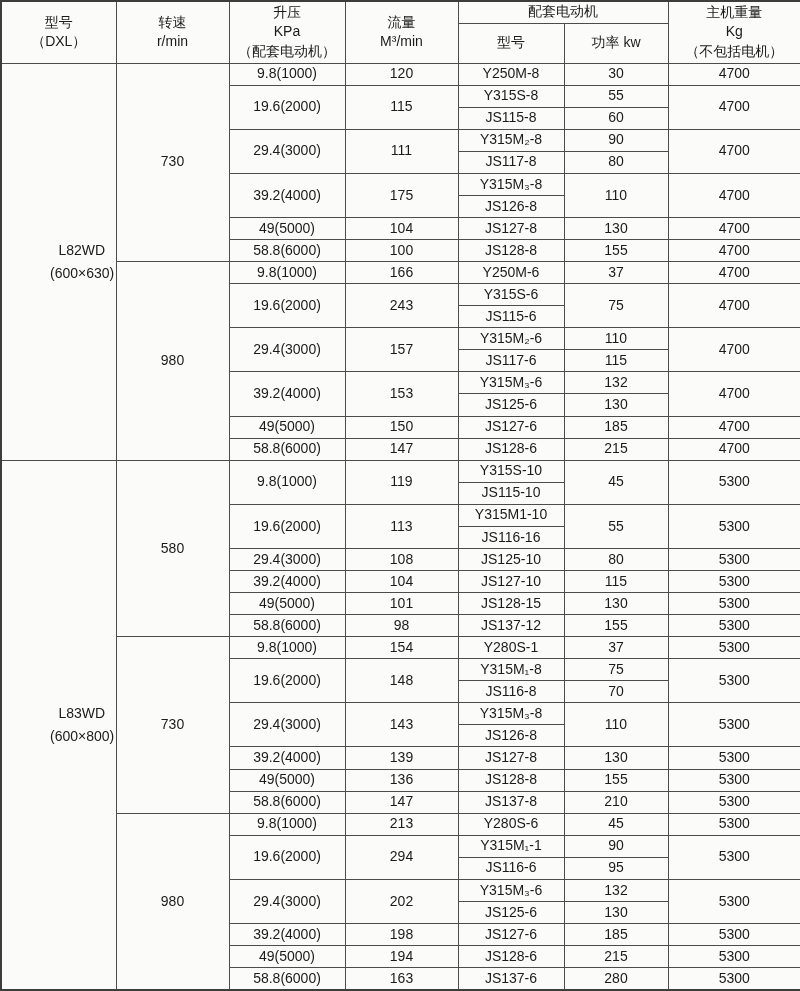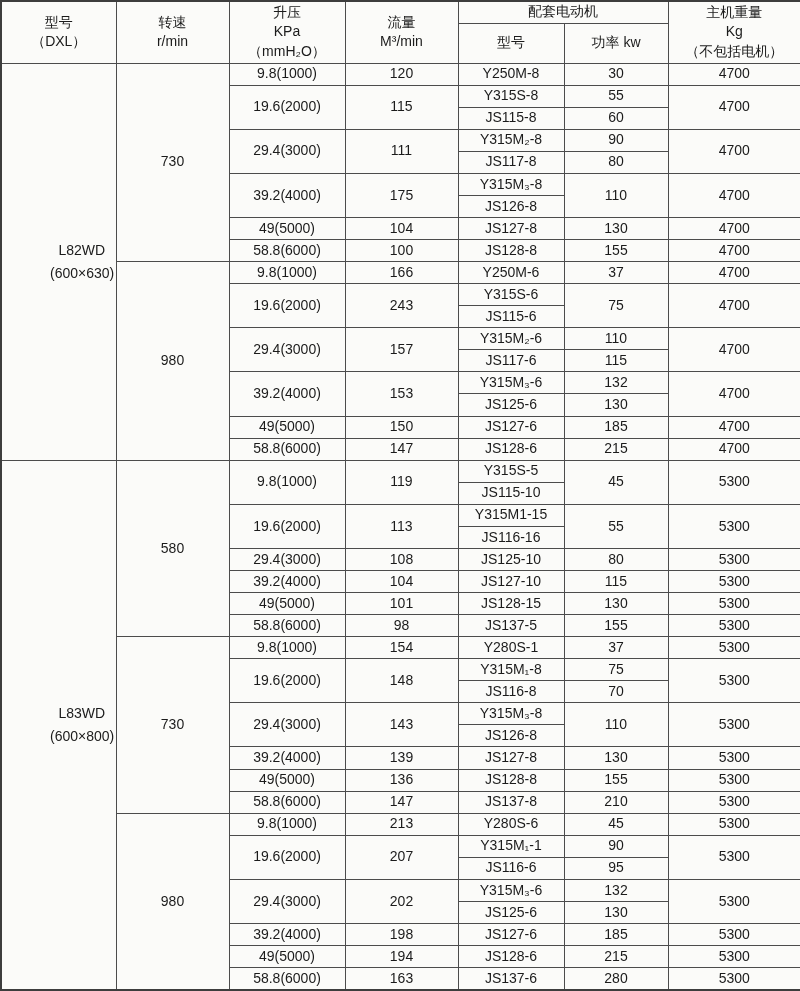--- a/index.html
+++ b/index.html
@@ -49,21 +49,21 @@
     <col style="width:133px">
   </colgroup>
   <thead>
     <tr class="group-row">
       <th rowspan="2">型号
 （DXL）</th>
       <th rowspan="2">转速
 r/min</th>
       <th rowspan="2">升压
 KPa
-（mmH₂O）</th>
+（配套电动机）</th>
       <th rowspan="2">流量
 M³/min</th>
       <th colspan="2">配套电动机</th>
       <th rowspan="2">主机重量
 Kg
 （不包括电机）</th>
     </tr>
     <tr class="sub-row">
       <th>型号</th>
       <th>功率 kw</th>
@@ -179,31 +179,31 @@
         <td>JS128-6</td>
         <td>215</td>
         <td>4700</td>
       </tr>
       <tr>
         <td rowspan="24" class="model-cell">L83WD
 (600×800)</td>
         <td rowspan="8">580</td>
         <td rowspan="2">9.8(1000)</td>
         <td rowspan="2">119</td>
-        <td>Y315S-5</td>
+        <td>Y315S-10</td>
         <td rowspan="2">45</td>
         <td rowspan="2">5300</td>
       </tr>
       <tr>
         <td>JS115-10</td>
       </tr>
       <tr>
         <td rowspan="2">19.6(2000)</td>
         <td rowspan="2">113</td>
-        <td>Y315M1-15</td>
+        <td>Y315M1-10</td>
         <td rowspan="2">55</td>
         <td rowspan="2">5300</td>
       </tr>
       <tr>
         <td>JS116-16</td>
       </tr>
       <tr>
         <td>29.4(3000)</td>
         <td>108</td>
         <td>JS125-10</td>
@@ -220,21 +220,21 @@
       <tr>
         <td>49(5000)</td>
         <td>101</td>
         <td>JS128-15</td>
         <td>130</td>
         <td>5300</td>
       </tr>
       <tr>
         <td>58.8(6000)</td>
         <td>98</td>
-        <td>JS137-5</td>
+        <td>JS137-12</td>
         <td>155</td>
         <td>5300</td>
       </tr>
       <tr>
         <td rowspan="8">730</td>
         <td>9.8(1000)</td>
         <td>154</td>
         <td>Y280S-1</td>
         <td>37</td>
         <td>5300</td>
@@ -284,21 +284,21 @@
       <tr>
         <td rowspan="8">980</td>
         <td>9.8(1000)</td>
         <td>213</td>
         <td>Y280S-6</td>
         <td>45</td>
         <td>5300</td>
       </tr>
       <tr>
         <td rowspan="2">19.6(2000)</td>
-        <td rowspan="2">207</td>
+        <td rowspan="2">294</td>
         <td>Y315M₁-1</td>
         <td>90</td>
         <td rowspan="2">5300</td>
       </tr>
       <tr>
         <td>JS116-6</td>
         <td>95</td>
       </tr>
       <tr>
         <td rowspan="2">29.4(3000)</td>

